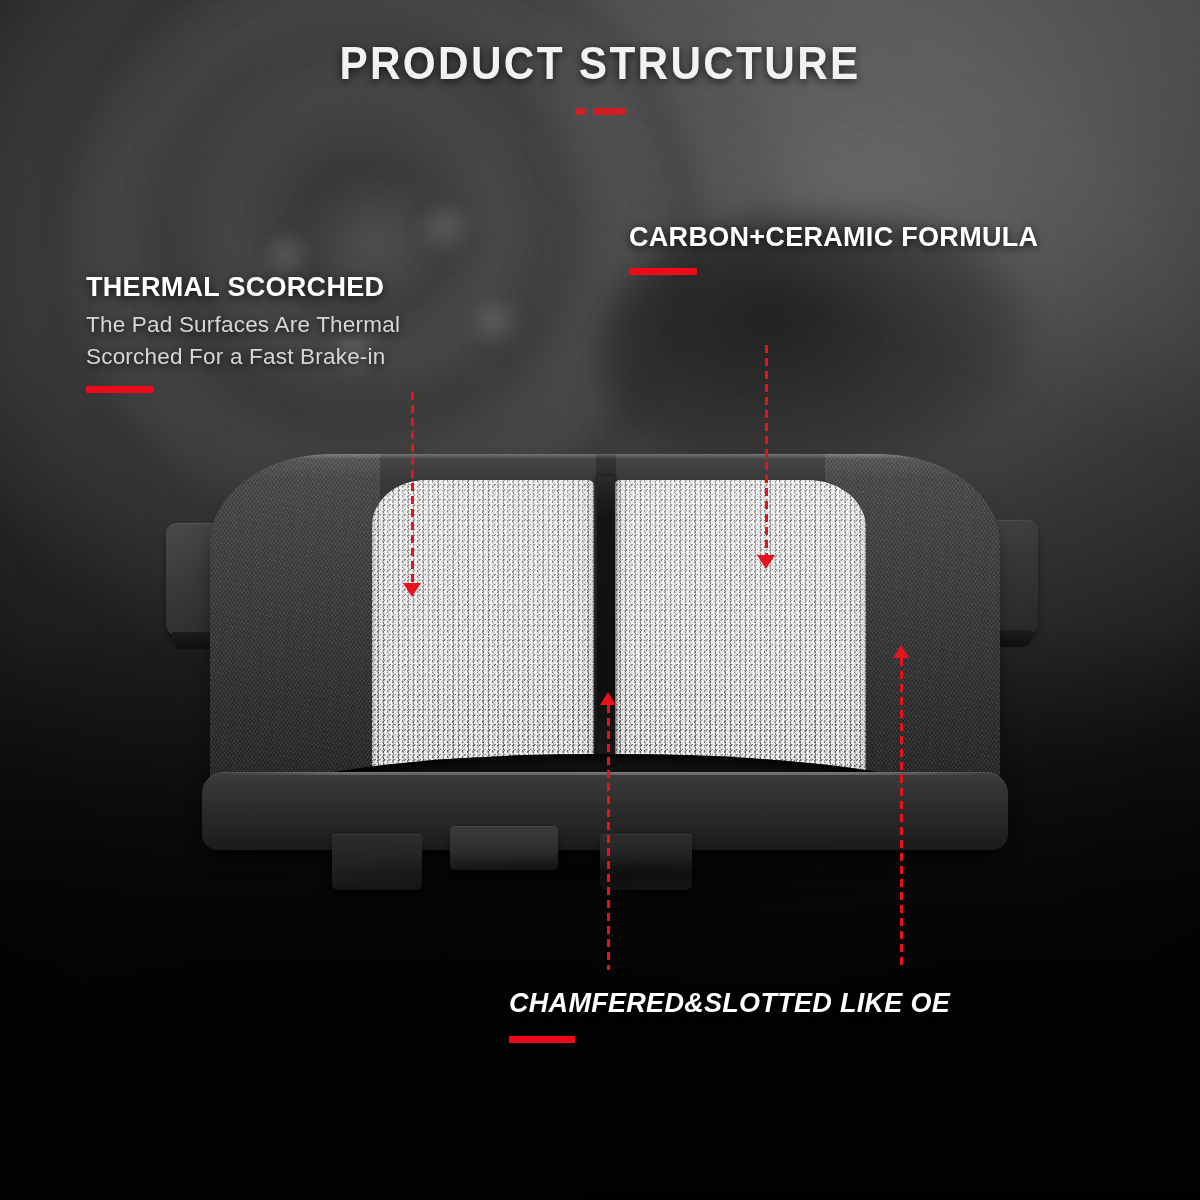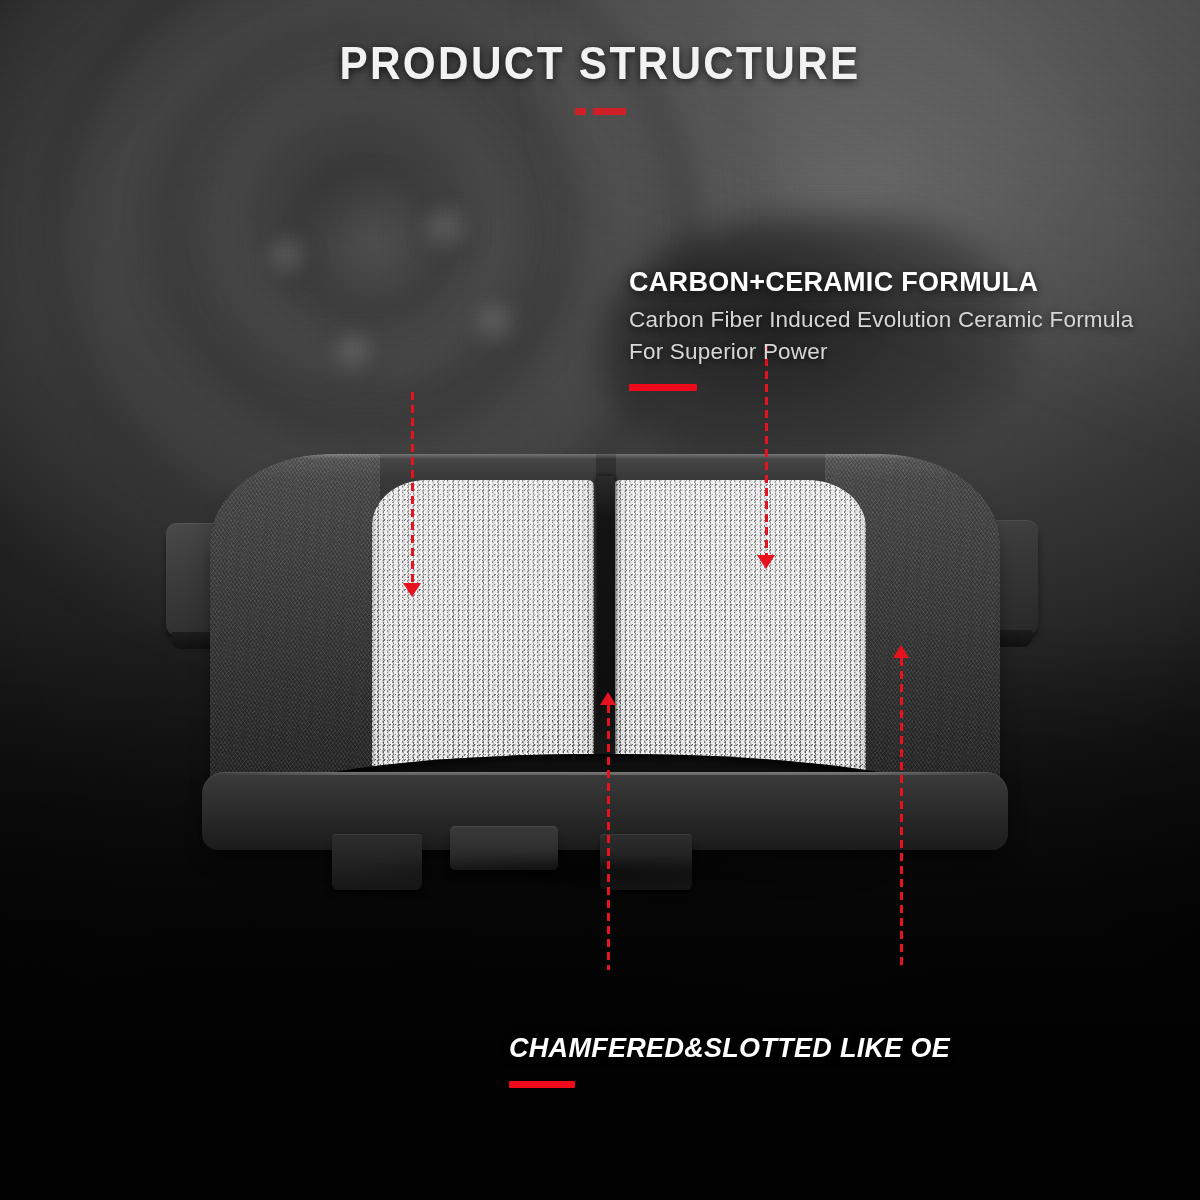--- a/index.html
+++ b/index.html
@@ -68,21 +68,21 @@
     font-family:"Liberation Sans",sans-serif;
     text-shadow:0 2px 9px rgba(0,0,0,0.75);
     transform:scaleX(0.92);transform-origin:50% 50%;
   }
   .title-rule{position:absolute;top:107px;left:0;right:0;height:8px;display:flex;justify-content:center;align-items:center;gap:7px;}
   .title-rule i{display:block;height:7px;background:#cf1f24;border-radius:1px;}
   .title-rule i.dash-s{width:11px;}
   .title-rule i.dash-l{width:33px;}
 
   
-  .callout{position:absolute;margin-top:45px;}
+  .callout{position:absolute;}
   .callout h3{
     margin:0;color:#ffffff;font-weight:bold;letter-spacing:.3px;
     font-size:27px;line-height:1.12;
     text-shadow:0 2px 8px rgba(0,0,0,.78);
     white-space:nowrap;
   }
   .callout p{
     margin:7px 0 0 0;color:#d7d7d7;font-weight:300;
     font-size:22.5px;line-height:1.42;letter-spacing:.2px;
     text-shadow:0 2px 7px rgba(0,0,0,.75);
@@ -261,24 +261,28 @@
 
   <div class="leader" style="left:765px;top:345px;height:211px;"></div>
   <div class="arrow down" style="left:757px;top:555px;"></div>
 
   <div class="leader" style="left:900px;top:658px;height:312px;"></div>
   <div class="arrow up" style="left:893px;top:645px;"></div>
 
   <div class="leader" style="left:607px;top:705px;height:265px;"></div>
   <div class="arrow up" style="left:600px;top:692px;"></div>
 
+  <div class="callout" id="c-thermal">
+    <h3>THERMAL SCORCHED</h3>
+    <p>The Pad Surfaces Are Thermal Scorched For a Fast Brake-in</p>
+    <span class="ubar"></span>
+  </div>
 
   <div class="callout" id="c-formula">
     <h3>CARBON+CERAMIC FORMULA</h3>
-    <p>Carbon Fiber Induced Evolution Ceramic Formula For Superior Power</p>
     <span class="ubar"></span>
   </div>
 
   <div class="callout" id="c-chamfer">
     <h3>CHAMFERED&amp;SLOTTED LIKE OE</h3>
     <span class="ubar"></span>
   </div>
 
 </div>
 

